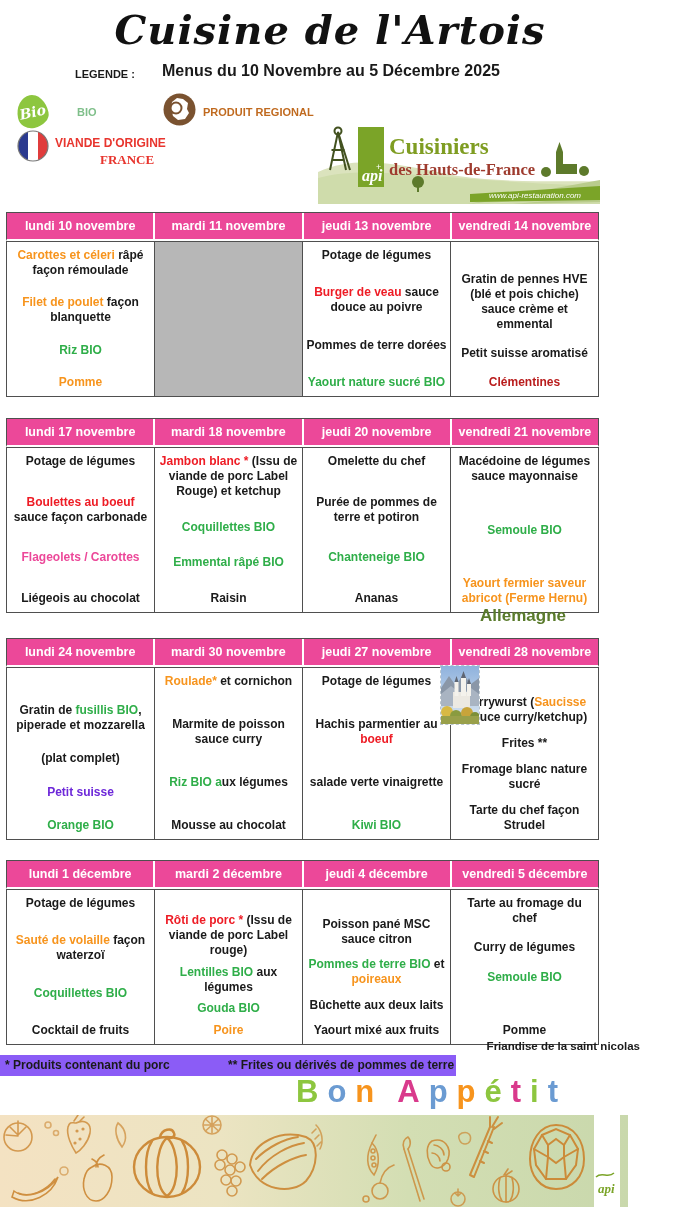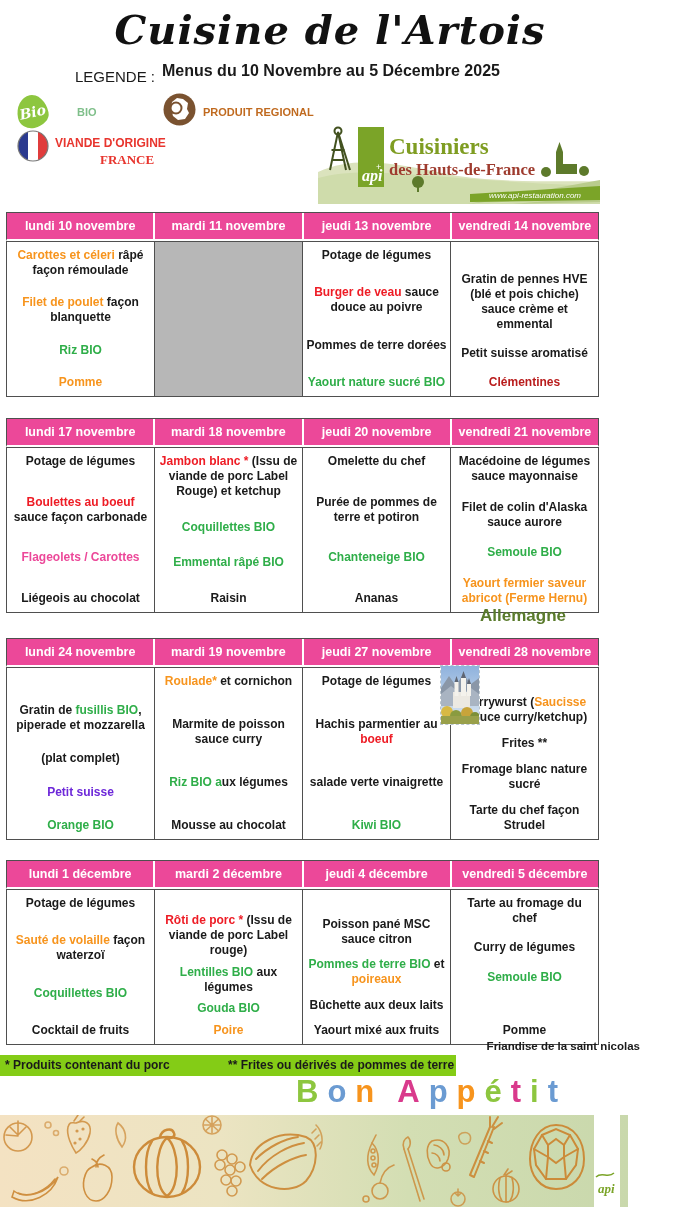--- a/index.html
+++ b/index.html
@@ -2,21 +2,21 @@
 <html><head>
 <meta charset="utf-8">
 <style>
   html,body{margin:0;padding:0;background:#fff;}
   .page{position:relative;width:696px;height:1225px;background:#fff;
         font-family:"Liberation Sans",sans-serif;overflow:hidden;color:#1a1a1a;}
 
   .title{position:absolute;left:0;top:6px;width:660px;text-align:center;
          font-family:"DejaVu Serif",serif;font-style:italic;font-weight:bold;
          font-size:40px;letter-spacing:1px;color:#111;}
-  .legend-label{position:absolute;left:75px;top:68px;font-size:15px;font-weight:normal;}
+  .legend-label{position:absolute;left:75px;top:68px;font-size:11px;font-weight:bold;}
   .subtitle{position:absolute;left:162px;top:62px;font-size:16px;font-weight:bold;}
 
   
   .bio-badge{position:absolute;left:17px;top:95px;width:31px;height:33px;background:#8dc63f;
              border-radius:52% 48% 55% 45%/60% 62% 38% 40%;transform:rotate(-12deg);
              display:flex;align-items:center;justify-content:center;
              color:#fff;font-family:"DejaVu Serif",serif;font-style:italic;font-weight:bold;font-size:14px;}
   .bio-label{position:absolute;left:77px;top:106px;font-size:11px;font-weight:bold;color:#7fbf8a;}
   .regional-icon{position:absolute;left:163px;top:93px;}
   .regional-label{position:absolute;left:203px;top:106px;font-size:11px;font-weight:bold;color:#c06a1f;}
@@ -42,21 +42,21 @@
   .cell.gray{background:#b7b7b7;}
   .item{white-space:pre-wrap;}
   .item.spacer{min-height:10px;}
 
   .theme-label{position:absolute;left:447px;top:606px;width:152px;text-align:center;
                font-size:17px;font-weight:bold;color:#5a7b2c;}
   .castle{position:absolute;left:440px;top:665px;width:38px;height:58px;
           border:1px dashed #b9c4cc;box-sizing:content-box;background:#fff;}
   .note-right{position:absolute;right:56px;top:1040px;font-size:11.5px;font-weight:bold;}
 
-  .footnote-bar{position:absolute;left:0;top:1055px;width:456px;height:21px;background:#84cc16;}
+  .footnote-bar{position:absolute;left:0;top:1055px;width:456px;height:21px;background:#8b5cf6;}
   .fn1{position:absolute;left:5px;top:3px;font-size:12px;font-weight:bold;}
   .fn2{position:absolute;left:228px;top:3px;font-size:12px;font-weight:bold;}
 
   .bon{position:absolute;left:296px;top:1074px;font-size:31px;font-weight:bold;letter-spacing:0;}
   .bon .letter{display:inline-block;margin-right:9px;}
   .bon .word-gap{display:inline-block;width:14px;}
 
   .banner{position:absolute;left:0;top:1115px;}
 </style>
 </head>
@@ -187,30 +187,29 @@
             <div class="item"><span style="color: rgb(26, 26, 26);">Raisin</span></div>
           </div>
           <div class="cell">
             <div class="item"><span style="color: rgb(26, 26, 26);">Omelette du chef</span></div>
             <div class="item"><span style="color: rgb(26, 26, 26);">Purée de pommes de terre et potiron</span></div>
             <div class="item"><span style="color: rgb(47, 174, 73);">Chanteneige BIO</span></div>
             <div class="item"><span style="color: rgb(26, 26, 26);">Ananas</span></div>
           </div>
           <div class="cell">
             <div class="item"><span style="color: rgb(26, 26, 26);">Macédoine de légumes sauce mayonnaise</span></div>
-            <div class="item"><span style="color: rgb(26, 26, 26);">Filet de colin d'Alaska sauce aurore</span></div>
             <div class="item"><span style="color: rgb(47, 174, 73);">Semoule BIO</span></div>
             <div class="item"><span style="color: rgb(247, 148, 29);">Yaourt fermier saveur abricot (Ferme Hernu)</span></div>
           </div>
         </div>
       </div>
       <div class="week w2">
         <div class="hdr">
           <div class="day">lundi 24 novembre</div>
-          <div class="day">mardi 19 novembre</div>
+          <div class="day">mardi 30 novembre</div>
           <div class="day">jeudi 27 novembre</div>
           <div class="day">vendredi 28 novembre</div>
         </div>
         <div class="body">
           <div class="cell">
             <div class="item spacer"></div>
             <div class="item"><span style="color: rgb(26, 26, 26);">Gratin de </span><span style="color: rgb(47, 174, 73);">fusillis BIO</span><span style="color: rgb(26, 26, 26);">, piperade et mozzarella</span></div>
             <div class="item"><span style="color: rgb(26, 26, 26);">(plat complet)</span></div>
             <div class="item"><span style="color: #6d28d9;">Petit suisse</span></div>
             <div class="item"><span style="color: rgb(47, 174, 73);">Orange BIO</span></div>

